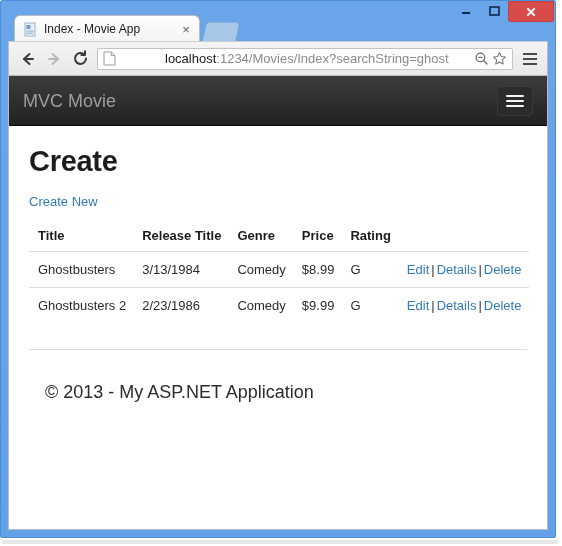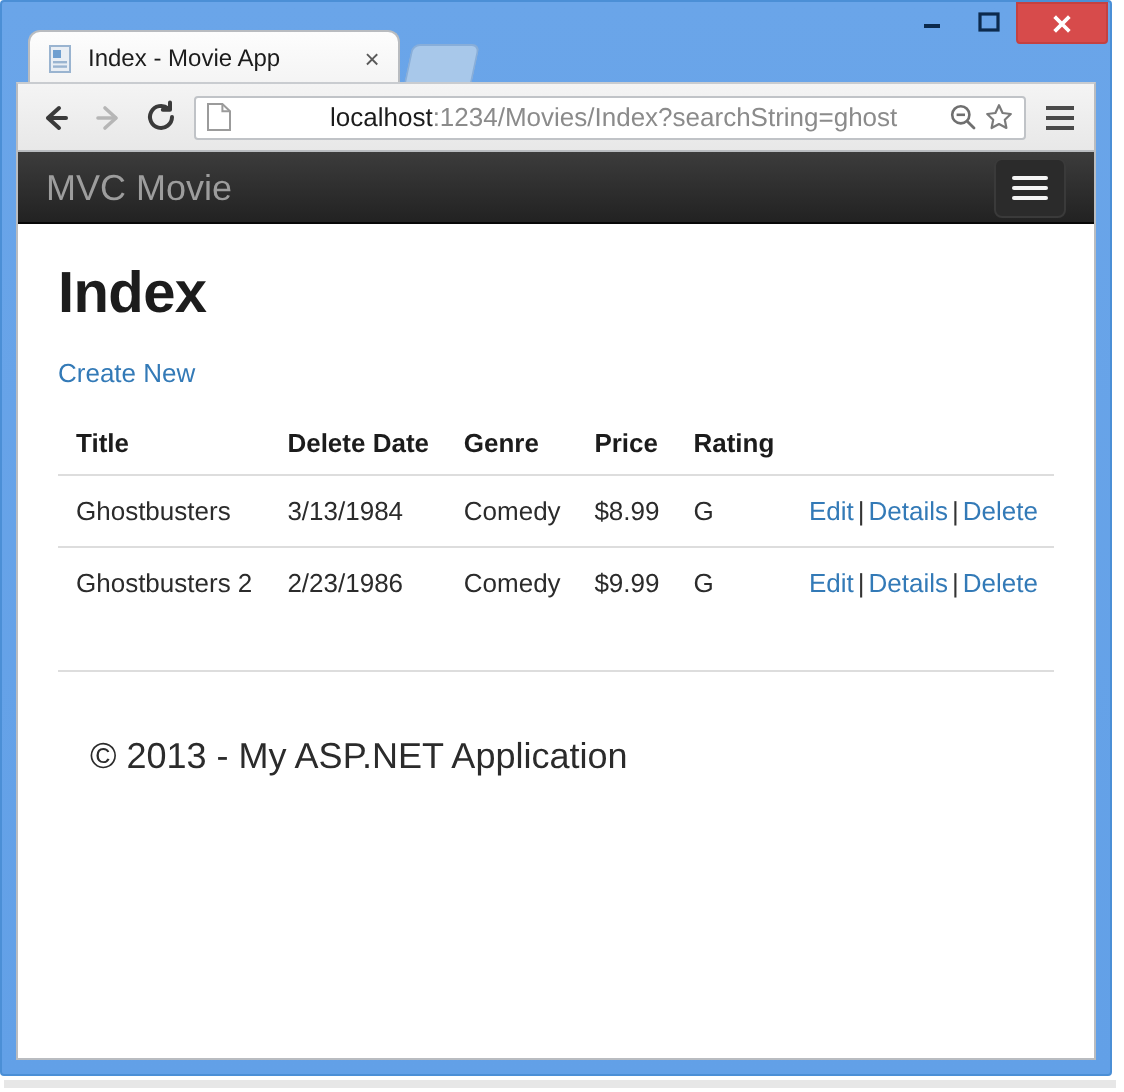--- a/index.html
+++ b/index.html
@@ -189,21 +189,21 @@
     background: #ffffff;
     border-left: 1px solid #b9bcc0;
     border-right: 1px solid #b9bcc0;
     border-bottom: 1px solid #b9bcc0;
     box-sizing: border-box;
     overflow: hidden;
   }
 
   
   .navbar {
-    height: 36px;
+    height: 50px;
     background: #222222;
     background: linear-gradient(180deg,#3c3c3c 0%, #222222 100%);
     border-bottom: 1px solid #080808;
     display: flex;
     align-items: center;
     padding: 0 14px;
     box-sizing: border-box;
   }
   .brand {
     color: #9d9d9d;
@@ -395,31 +395,31 @@
     <div class="navbar">
       <span class="brand">MVC Movie</span>
       <div class="nav-toggle">
         <span></span>
         <span></span>
         <span></span>
       </div>
     </div>
 
     <div class="container">
-      <h1 class="page-title">Index</h1>
+      <h1 class="page-title">Create</h1>
 
       <div class="create-row">
         <a class="link">Create New</a>
       </div>
 
       <table class="grid">
         <thead>
           <tr>
             <th class="col-title">Title</th>
-            <th class="col-release">Delete Date</th>
+            <th class="col-release">Release Title</th>
             <th class="col-genre">Genre</th>
             <th class="col-price">Price</th>
             <th class="col-rating">Rating</th>
             <th class="col-actions"></th>
           </tr>
         </thead>
         <tbody>
           <tr>
             <td class="col-title">Ghostbusters</td>
             <td class="col-release">3/13/1984</td>

